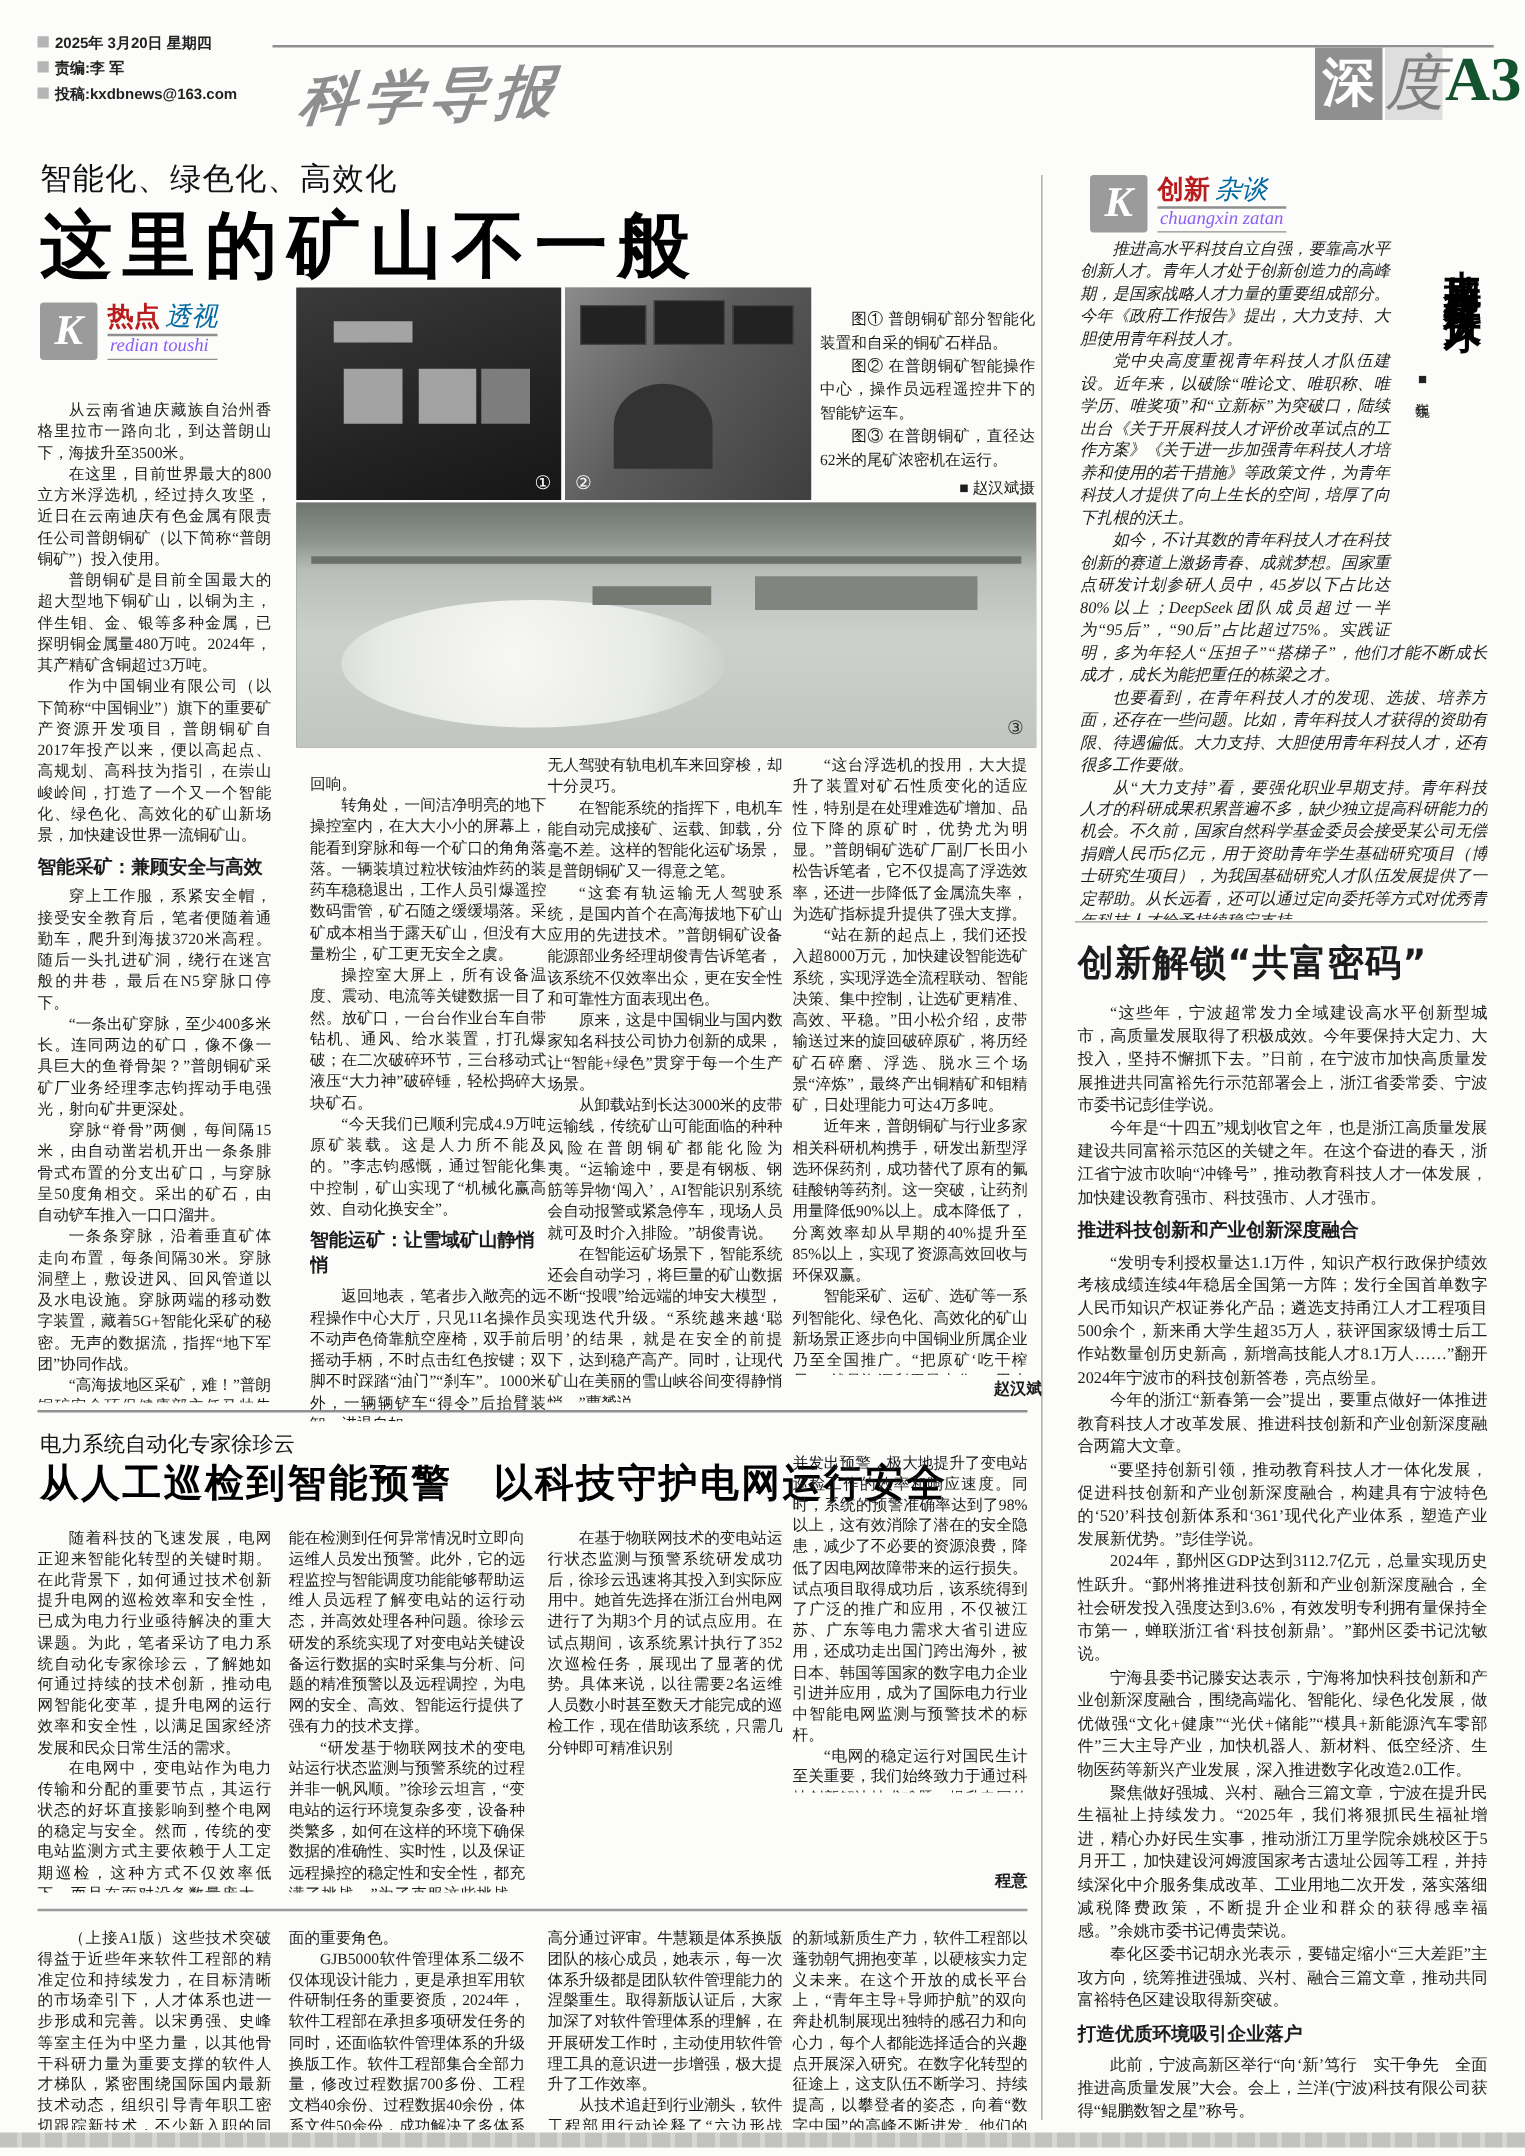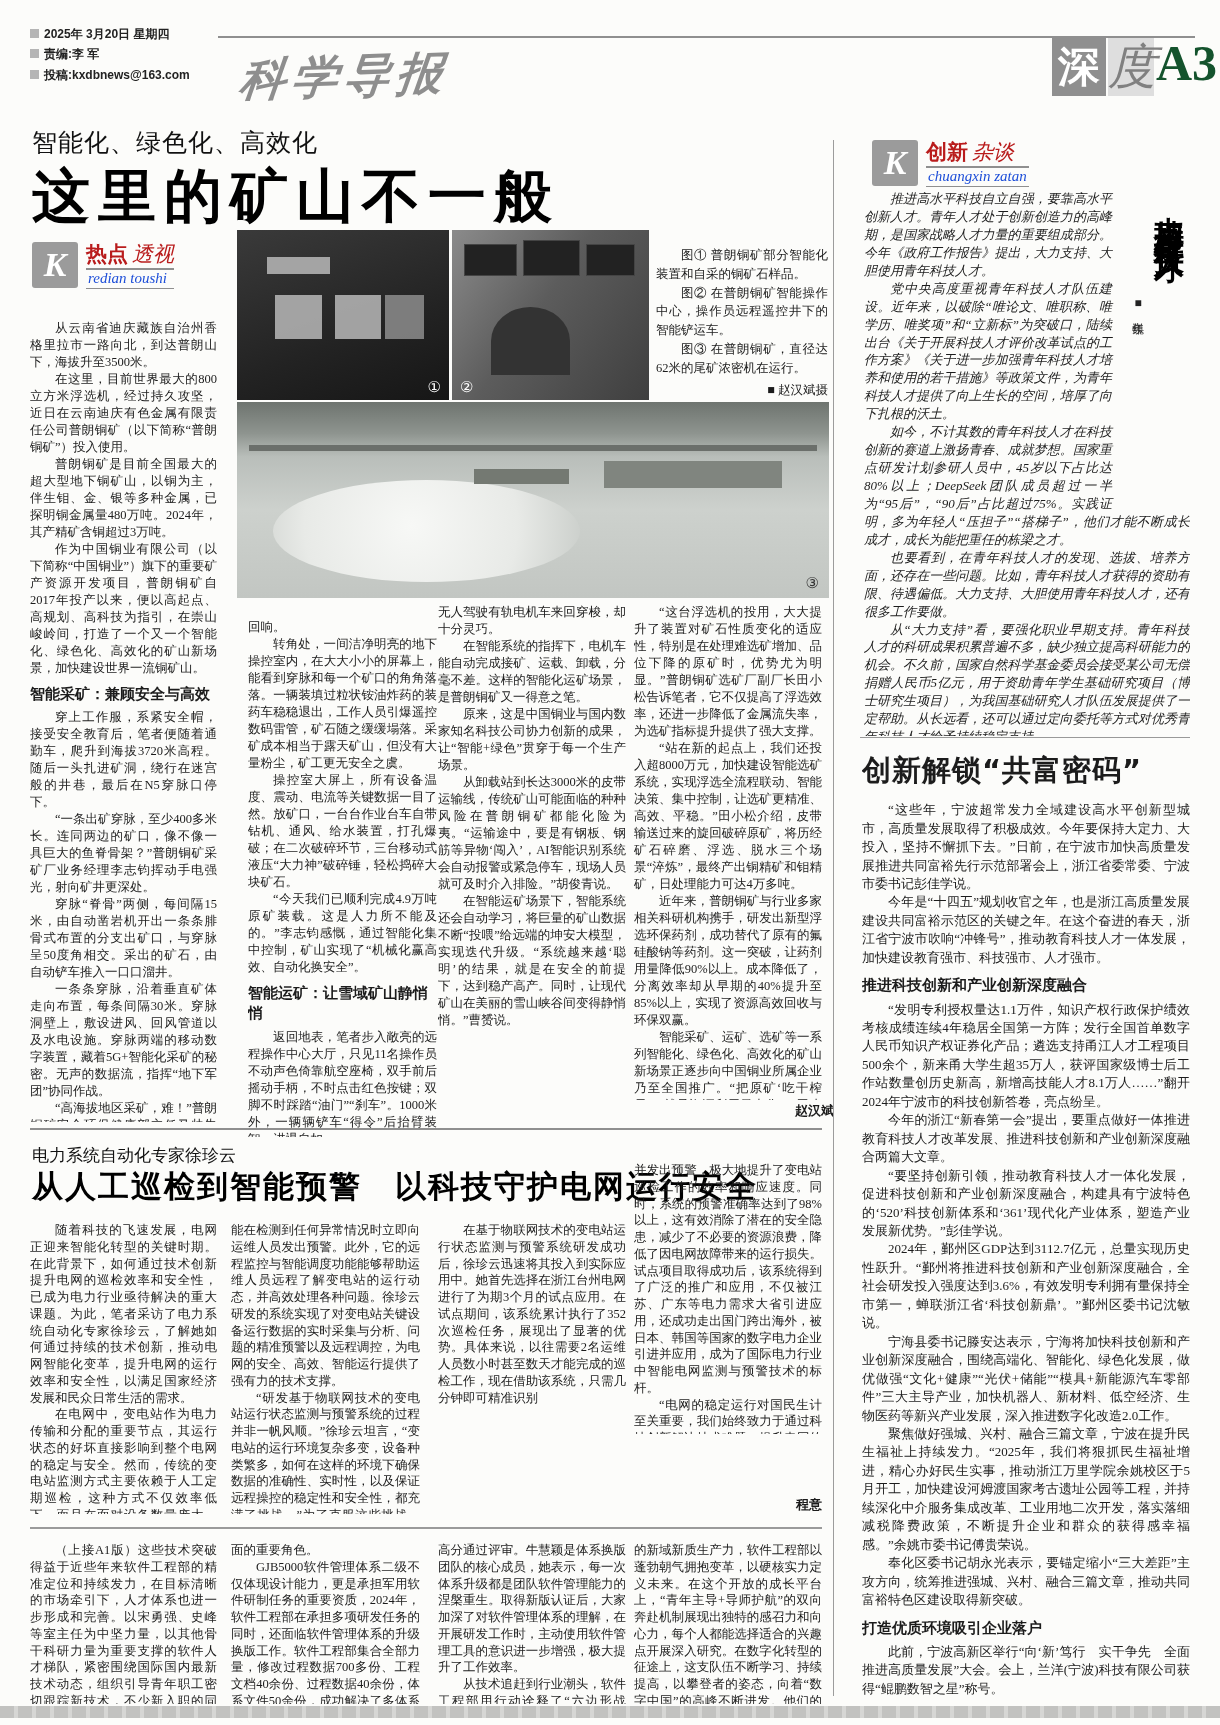--- a/index.html
+++ b/index.html
@@ -18,22 +18,22 @@
           font-size:48px;font-style:italic;text-align:center;line-height:58px;transform:none;}
   .pageno{position:absolute;left:1156px;top:34px;font-size:50px;font-weight:bold;color:#14532d;
           font-family:"Liberation Serif",serif;}
   
   .kbadge{position:absolute;display:flex;align-items:flex-start;}
   .kbox{width:46px;height:46px;background:#9b9b9b;color:#fff;font-style:italic;font-weight:bold;
         font-size:34px;text-align:center;line-height:46px;border-radius:3px;flex:0 0 auto;}
   .btext{margin-left:8px;}
   .btitle{font-size:21px;line-height:1.1;white-space:nowrap;}
   .btitle .bb{font-family:"Liberation Sans",sans-serif;font-weight:bold;color:#b91c1c;}
-  .btitle .bs{font-style:italic;color:#b91c1c;margin-left:4px;}
-  .bpinyin{font-style:italic;color:#1d4ed8;font-size:15px;margin-top:2px;border-top:2px solid #8f8f8f;
+  .btitle .bs{font-style:italic;color:#0369a1;margin-left:4px;}
+  .bpinyin{font-style:italic;color:#8b5cf6;font-size:15px;margin-top:2px;border-top:2px solid #8f8f8f;
            border-bottom:1px solid #8f8f8f;padding:0 2px 1px;white-space:nowrap;}
   
   .kicker{position:absolute;left:32px;top:126px;font-family:"Liberation Sans",sans-serif;
           font-size:25px;color:#111;letter-spacing:1px;}
   .main-title{position:absolute;left:32px;top:158px;font-family:"DejaVu Sans","Liberation Sans",sans-serif;
           font-size:58px;font-weight:900;letter-spacing:8px;color:#000;}
   
   .col{position:absolute;font-size:12.5px;line-height:1.36;text-align:justify;overflow:hidden;}
   .para{text-indent:2em;margin:0;}
   .cont{text-indent:0;}
@@ -157,20 +157,21 @@
       <div class="para cont">回响。</div>
       <div class="para">转角处，一间洁净明亮的地下操控室内，在大大小小的屏幕上，能看到穿脉和每一个矿口的角角落落。一辆装填过粒状铵油炸药的装药车稳稳退出，工作人员引爆遥控数码雷管，矿石随之缓缓塌落。采矿成本相当于露天矿山，但没有大量粉尘，矿工更无安全之虞。</div>
       <div class="para">操控室大屏上，所有设备温度、震动、电流等关键数据一目了然。放矿口，一台台作业台车自带钻机、通风、给水装置，打孔爆破；在二次破碎环节，三台移动式液压“大力神”破碎锤，轻松捣碎大块矿石。</div>
       <div class="para">“今天我们已顺利完成4.9万吨原矿装载。这是人力所不能及的。”李志钧感慨，通过智能化集中控制，矿山实现了“机械化赢高效、自动化换安全”。</div>
       <div class="subhead">智能运矿：让雪域矿山静悄悄</div>
       <div class="para">返回地表，笔者步入敞亮的远程操作中心大厅，只见11名操作员不动声色倚靠航空座椅，双手前后摇动手柄，不时点击红色按键；双脚不时踩踏“油门”“刹车”。1000米外，一辆辆铲车“得令”后抬臂装卸，进退自如。</div>
     </div>
   <div class="col" style="left:438px;top:604px;width:188px;height:518px;">
       <div class="para cont">无人驾驶有轨电机车来回穿梭，却十分灵巧。</div>
       <div class="para">在智能系统的指挥下，电机车能自动完成接矿、运载、卸载，分毫不差。这样的智能化运矿场景，是普朗铜矿又一得意之笔。</div>
+      <div class="para">“这套有轨运输无人驾驶系统，是国内首个在高海拔地下矿山应用的先进技术。”普朗铜矿设备能源部业务经理胡俊青告诉笔者，该系统不仅效率出众，更在安全性和可靠性方面表现出色。</div>
       <div class="para">原来，这是中国铜业与国内数家知名科技公司协力创新的成果，让“智能+绿色”贯穿于每一个生产场景。</div>
       <div class="para">从卸载站到长达3000米的皮带运输线，传统矿山可能面临的种种风险在普朗铜矿都能化险为夷。“运输途中，要是有钢板、钢筋等异物‘闯入’，AI智能识别系统会自动报警或紧急停车，现场人员就可及时介入排险。”胡俊青说。</div>
       <div class="para">在智能运矿场景下，智能系统还会自动学习，将巨量的矿山数据不断“投喂”给远端的坤安大模型，实现迭代升级。“系统越来越‘聪明’的结果，就是在安全的前提下，达到稳产高产。同时，让现代矿山在美丽的雪山峡谷间变得静悄悄。”曹赟说。</div>
     </div>
   <div class="col" style="left:634px;top:604px;width:188px;height:496px;">
       <div class="para">“这台浮选机的投用，大大提升了装置对矿石性质变化的适应性，特别是在处理难选矿增加、品位下降的原矿时，优势尤为明显。”普朗铜矿选矿厂副厂长田小松告诉笔者，它不仅提高了浮选效率，还进一步降低了金属流失率，为选矿指标提升提供了强大支撑。</div>
       <div class="para">“站在新的起点上，我们还投入超8000万元，加快建设智能选矿系统，实现浮选全流程联动、智能决策、集中控制，让选矿更精准、高效、平稳。”田小松介绍，皮带输送过来的旋回破碎原矿，将历经矿石碎磨、浮选、脱水三个场景“淬炼”，最终产出铜精矿和钼精矿，日处理能力可达4万多吨。</div>
       <div class="para">近年来，普朗铜矿与行业多家相关科研机构携手，研发出新型浮选环保药剂，成功替代了原有的氟硅酸钠等药剂。这一突破，让药剂用量降低90%以上。成本降低了，分离效率却从早期的40%提升至85%以上，实现了资源高效回收与环保双赢。</div>
       <div class="para">智能采矿、运矿、选矿等一系列智能化、绿色化、高效化的矿山新场景正逐步向中国铜业所属企业乃至全国推广。“把原矿‘吃干榨尽’，就是资源利用最大化。”田小松说，走技术创新之路，打造矿山新场景，不仅提升了生产效率和经济效益，更为同类矿山的绿色发展提供了借鉴。</div>
     </div>

